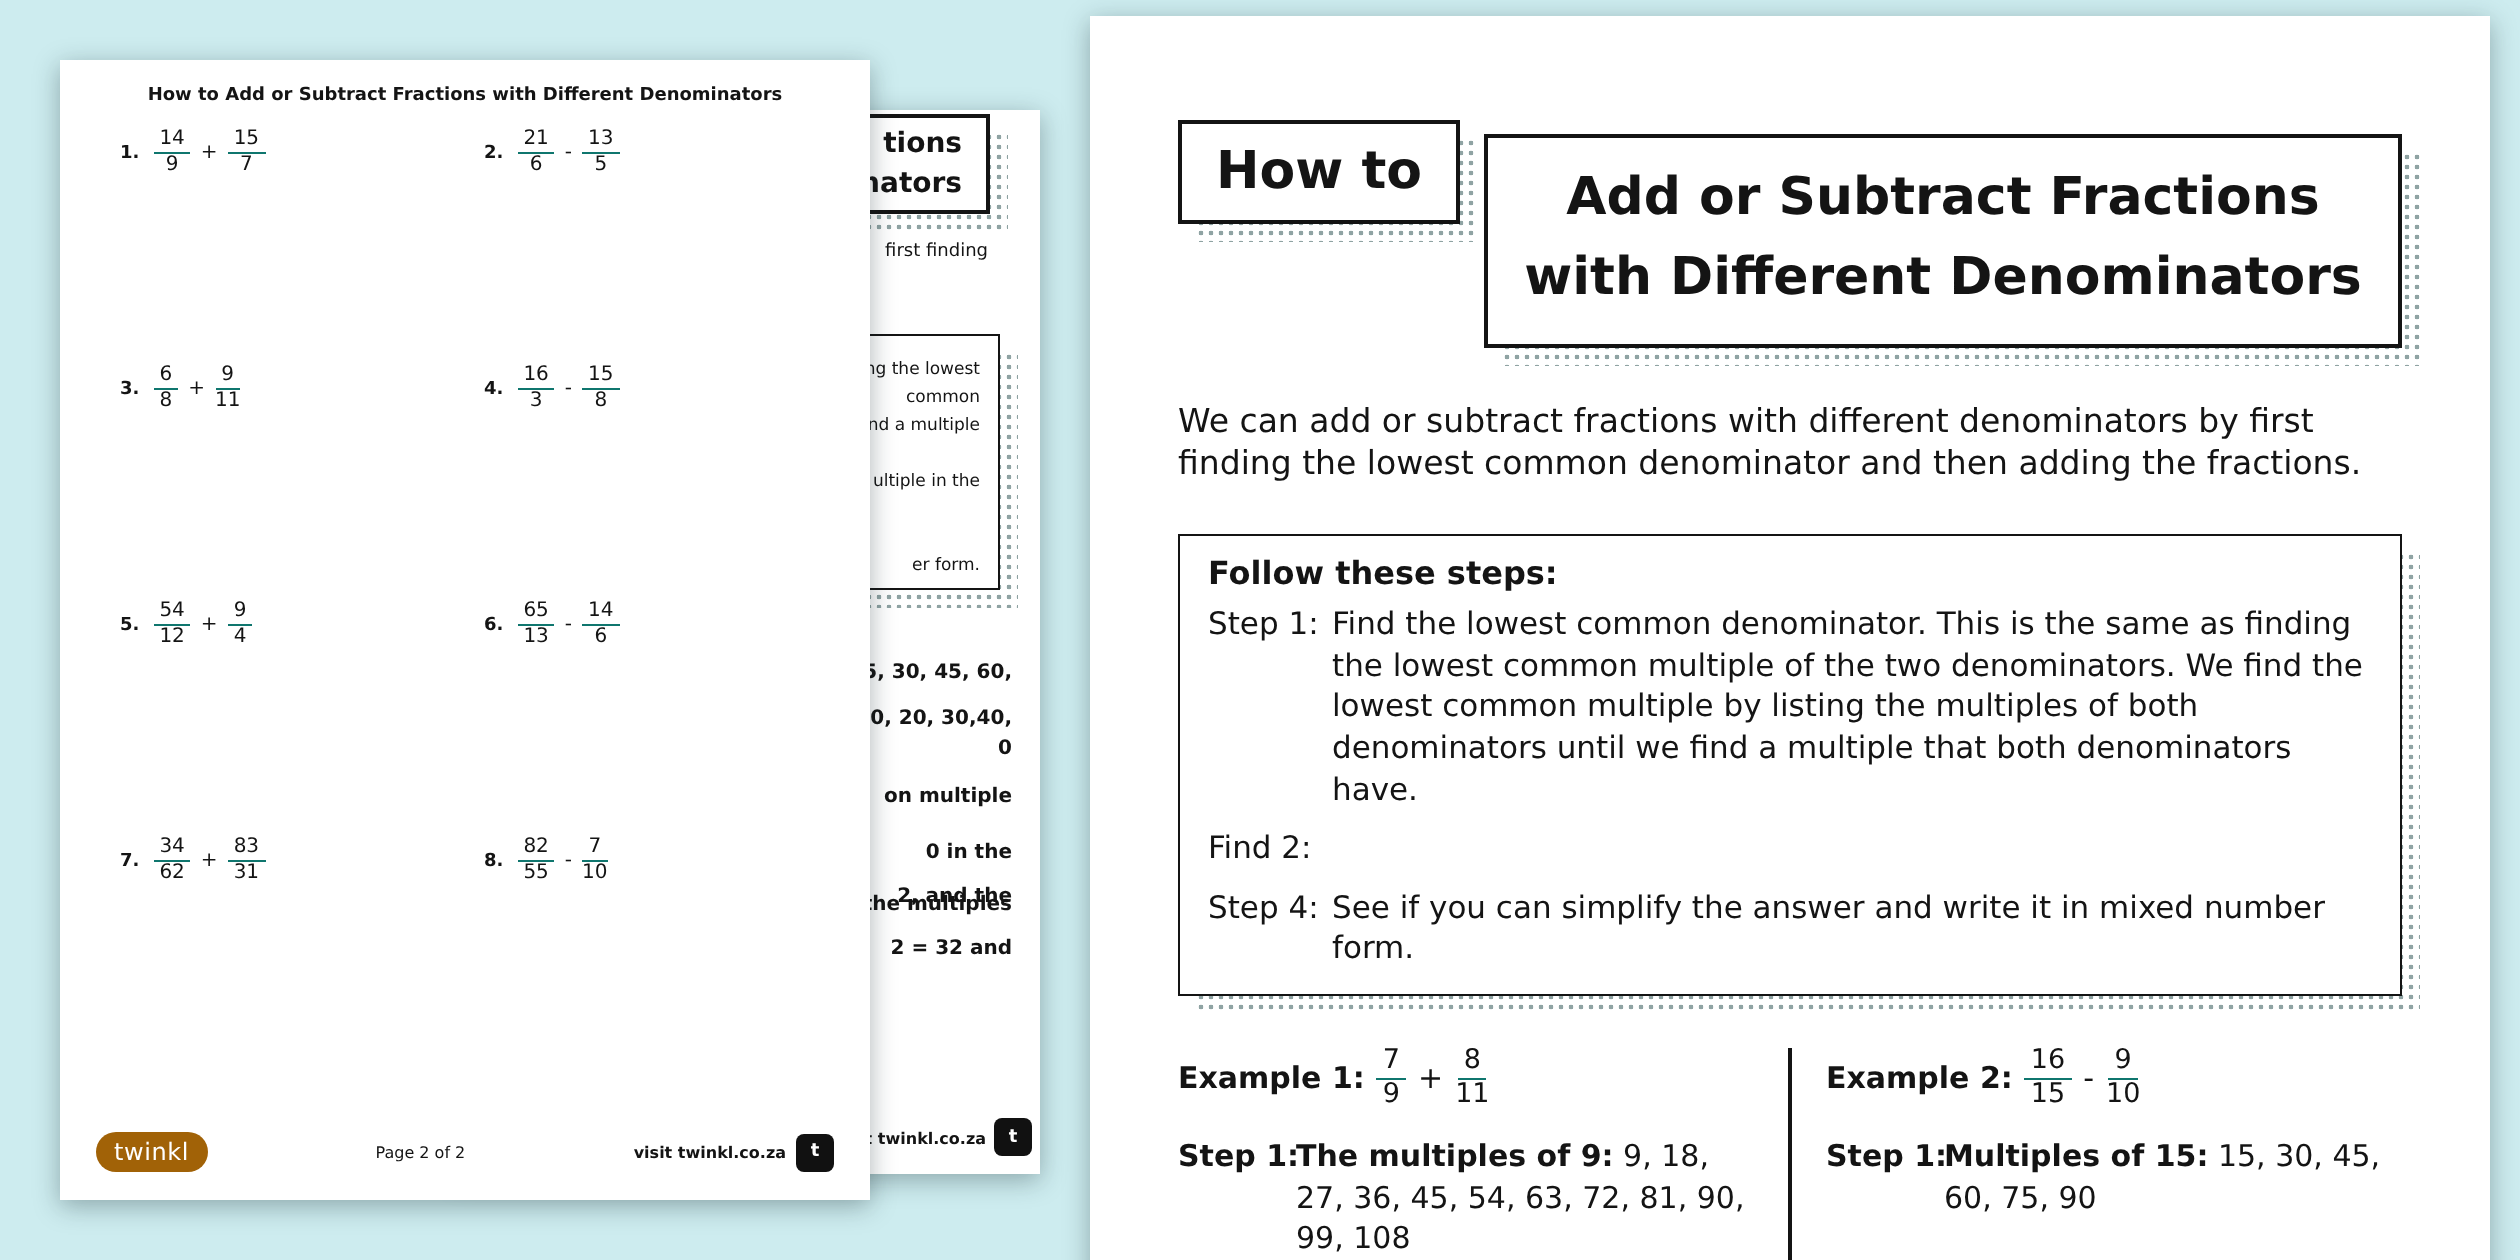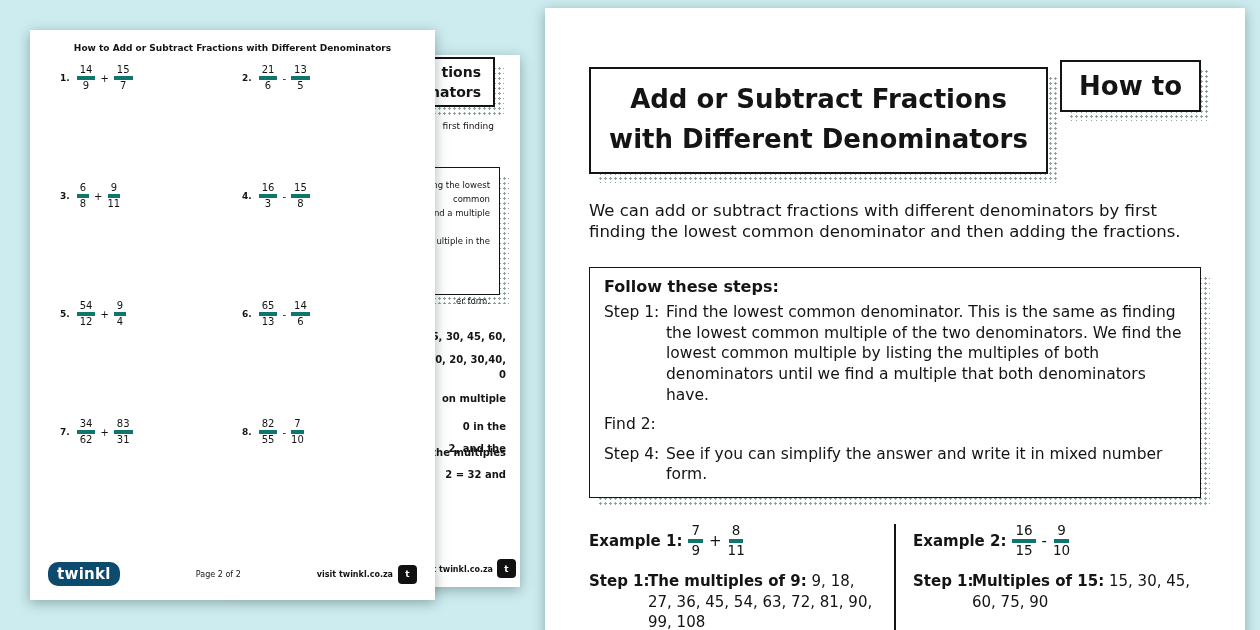--- a/index.html
+++ b/index.html
@@ -6,21 +6,21 @@
   body{
     width:1260px;height:630px;position:relative;overflow:hidden;
     background:#cdecef;
     font-family:"DejaVu Sans","Liberation Sans",sans-serif;
     color:#141414;
   }
   .page{position:absolute;background:#fff;box-shadow:0 3px 12px rgba(20,40,45,.35);}
 
   
   .frac{display:inline-flex;flex-direction:column;align-items:center;line-height:1;vertical-align:middle;}
-  .frac .fnum{border-bottom:4px solid #0f766e;padding:0 3px 1px;}
+  .frac .fnum{border-bottom:1px solid #0f766e;padding:0 3px 1px;}
   .frac .fden{padding-top:1px;}
 
   
   .dshadow{position:relative;display:block;}
   .dshadow::before{
     content:"";position:absolute;left:9px;top:9px;width:100%;height:100%;
     background-image:radial-gradient(circle,#8fa3a3 1.1px,transparent 1.3px);
     background-size:5px 5px;
   }
   .dbox{position:relative;background:#fff;border:2px solid #141414;}
@@ -44,22 +44,22 @@
   #front-page{left:30px;top:30px;width:405px;height:570px;z-index:2;}
   #front-page .fp-title{margin-top:13px;text-align:center;font-size:9px;font-weight:bold;}
   #front-page .fp-instruction{margin:16px 0 0 24px;font-size:10px;font-weight:bold;}
   #front-page .fp-grid{display:grid;grid-template-columns:182px 182px;grid-template-rows:repeat(4,118px);
     margin:12px 0 0 30px;align-items:start;}
   .problem{display:flex;align-items:center;gap:5px;font-size:10px;}
   .problem .pnum{font-weight:bold;font-size:9px;margin-right:2px;}
   .problem .op{font-size:10px;}
   #front-page .fp-footer{position:absolute;left:18px;right:18px;bottom:14px;
     display:flex;align-items:center;justify-content:space-between;}
-  .twinkl-logo{background:#0c4a6e;color:#fff;border-radius:10px;padding:3px 9px;
-    font-size:15px;font-weight:bold;letter-spacing:.3px;}
+  .twinkl-logo{background:#a16207;color:#fff;border-radius:10px;padding:3px 9px;
+    font-size:12px;font-weight:normal;letter-spacing:.3px;}
   .fp-pageno{font-size:8px;}
   .fp-visit-wrap{display:flex;align-items:center;gap:5px;}
   .fp-visit{font-size:8px;font-weight:bold;}
   .twinkl-badge{width:19px;height:19px;background:#111;border-radius:4px;color:#fff;
     font-size:9px;font-weight:bold;display:flex;align-items:center;justify-content:center;}
 
   
   #main-page{left:545px;top:8px;width:700px;height:640px;z-index:1;padding:0 44px;box-sizing:border-box;}
   .mp-header{display:flex;align-items:flex-start;gap:12px;margin-top:52px;}
   .howto-wrap{margin-top:0;}
@@ -94,21 +94,21 @@
     </div>
   </div>
   <span class="bp-frag" style="top:66px;">first finding</span>
 
   <div class="dshadow bp-stepsbox">
     <div class="dbox">
       <span class="bp-steps-frag" style="top:12px;">ng the lowest</span>
       <span class="bp-steps-frag" style="top:26px;">common</span>
       <span class="bp-steps-frag" style="top:40px;">find a multiple</span>
       <span class="bp-steps-frag" style="top:68px;">ultiple in the</span>
-      <span class="bp-steps-frag" style="top:128px;">er form.</span>
+      <span class="bp-steps-frag" style="top:110px;">er form.</span>
     </div>
   </div>
 
   <span class="bp-ex-frag" style="top:276px;">5, 30, 45, 60,</span>
   <span class="bp-ex-frag" style="top:299px;">0, 20, 30,40,</span>
   <span class="bp-ex-frag" style="top:314px;">0</span>
   <span class="bp-ex-frag" style="top:338px;">on multiple</span>
   <span class="bp-ex-frag" style="top:366px;">0 in the</span>
   <span class="bp-ex-frag" style="top:388px;">2, and the</span>
   <span class="bp-ex-frag" style="top:392px;">the multiples</span>
@@ -233,28 +233,28 @@
     <span class="fp-pageno">Page 2 of 2</span>
     <span class="fp-visit-wrap">
       <span class="fp-visit">visit twinkl.co.za</span>
       <span class="twinkl-badge">t</span>
     </span>
   </div>
 </div>
 
 <div class="page" id="main-page">
   <div class="mp-header">
+    <div class="dshadow howto-wrap">
+      <div class="dbox">How to</div>
+    </div>
     <div class="dshadow title-wrap">
       <div class="dbox">
         <div>Add or Subtract Fractions</div>
         <div>with Different Denominators</div>
       </div>
-    </div>
-    <div class="dshadow howto-wrap">
-      <div class="dbox">How to</div>
     </div>
   </div>
 
   <p class="mp-intro">We can add or subtract fractions with different denominators by first finding the lowest common denominator and then adding the fractions.</p>
 
   <div class="dshadow steps-wrap">
     <div class="dbox">
       <div class="steps-heading">Follow these steps:</div>
       <div class="step-row">
         <span class="step-label">Step 1:</span>

